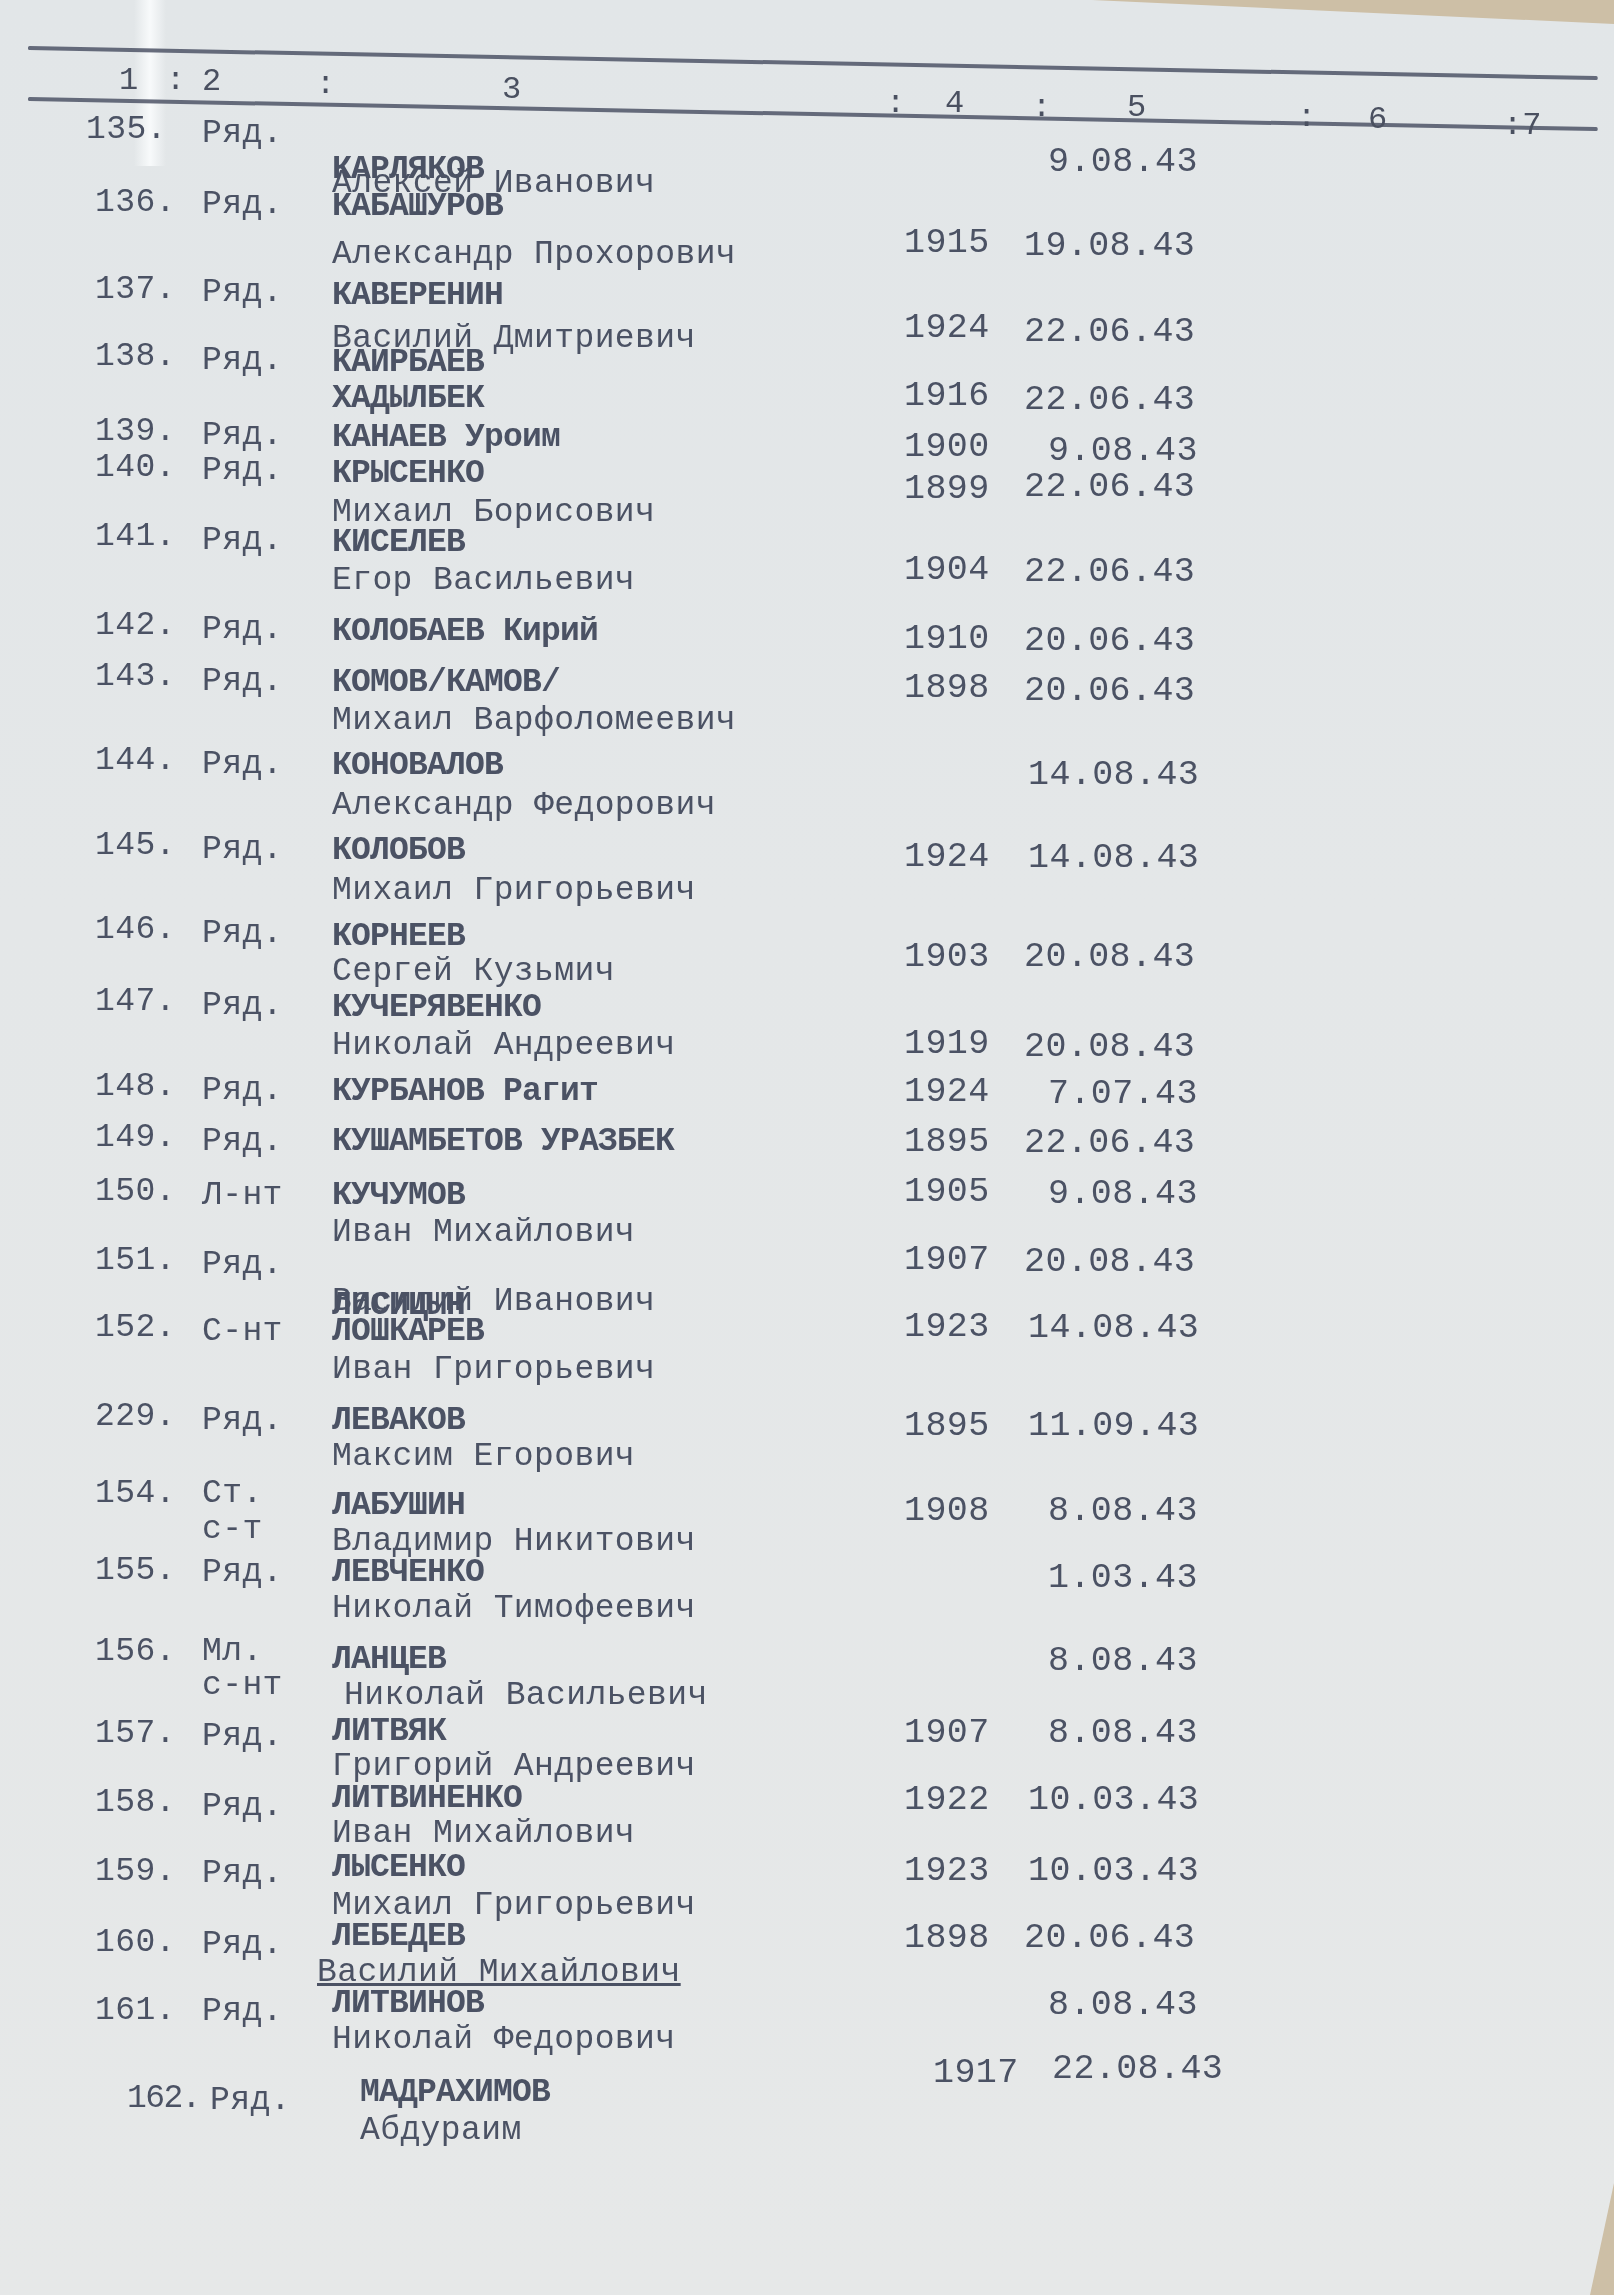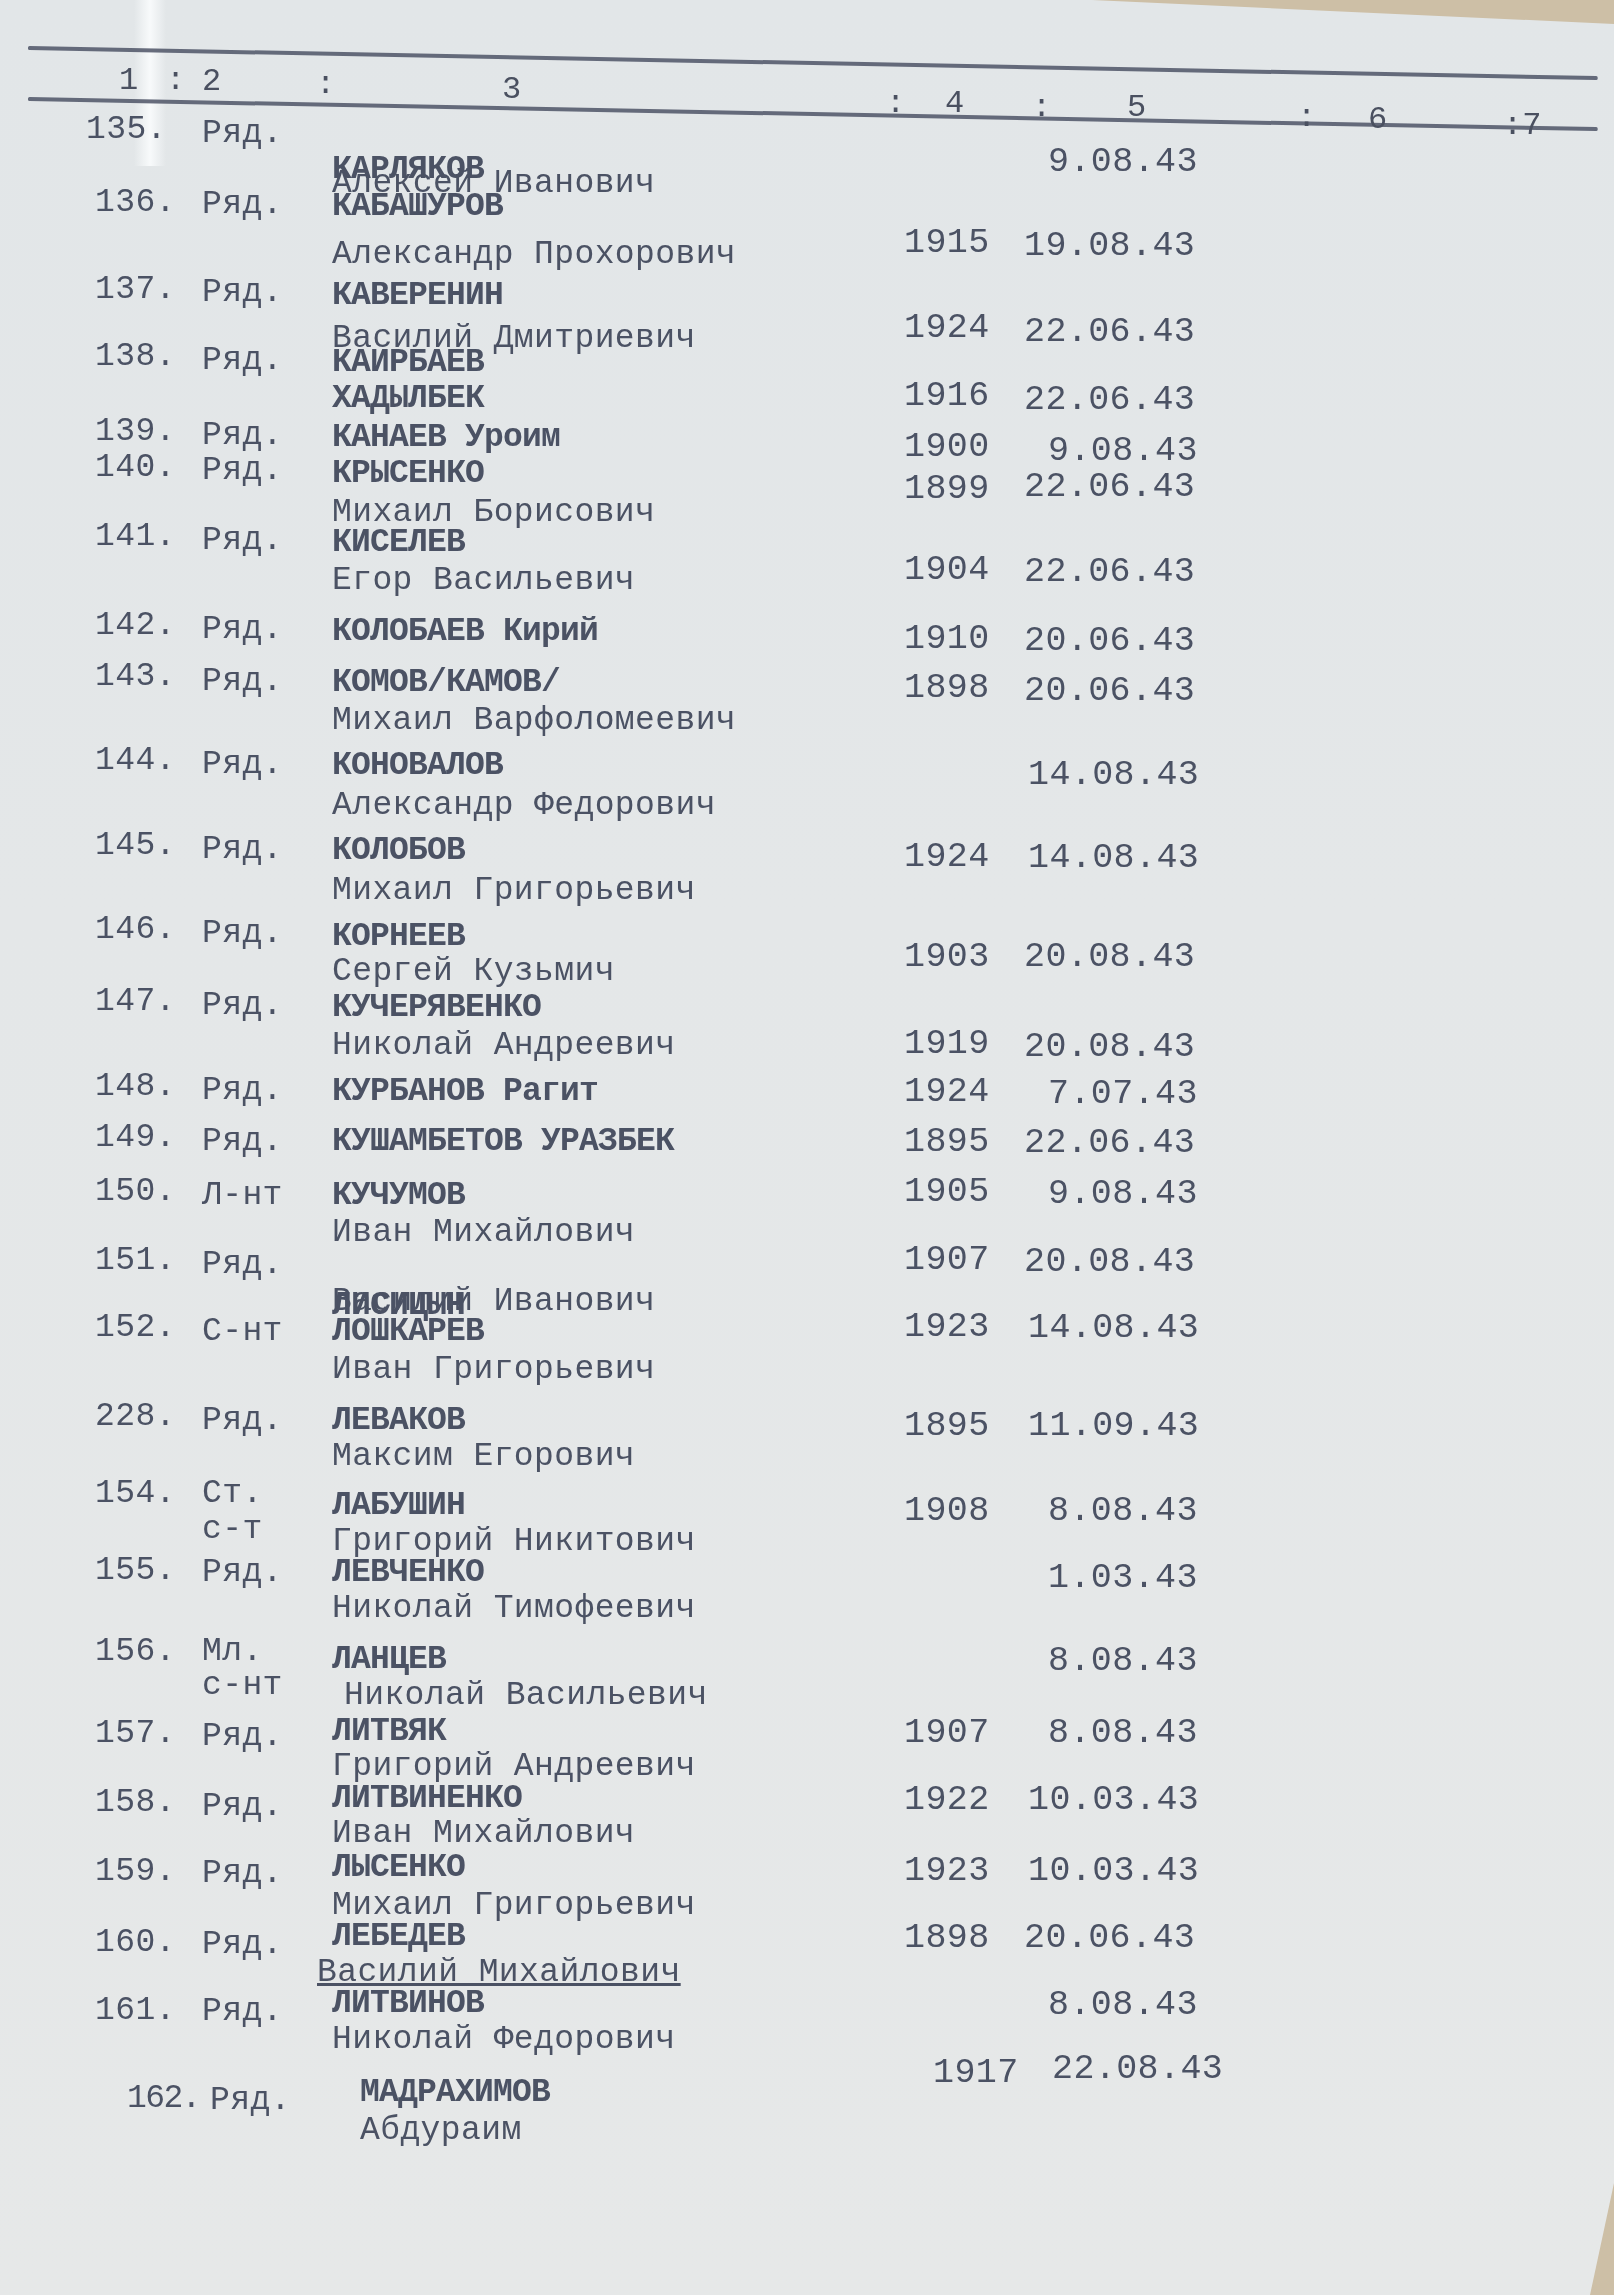--- a/index.html
+++ b/index.html
@@ -195,34 +195,34 @@
   <div>
     <span class="t" style="left:95px; top:1309px;">152.</span>
     <span class="t" style="left:202px; top:1313px;">С-нт</span>
     <span class="t caps" style="left:332px; top:1313px;">ЛОШКАРЕВ</span>
     <span class="t" style="left:332px; top:1351px;">Иван Григорьевич</span>
     <span class="t num" style="left:904px; top:1307px;">1923</span>
     <span class="t num" style="left:1028px; top:1308px;">14.08.43</span>
   </div>
 
   <div>
-    <span class="t" style="left:95px; top:1398px;">228.</span>
+    <span class="t" style="left:95px; top:1398px;">229.</span>
     <span class="t" style="left:202px; top:1402px;">Ряд.</span>
     <span class="t caps" style="left:332px; top:1402px;">ЛЕВАКОВ</span>
     <span class="t" style="left:332px; top:1438px;">Максим Егорович</span>
     <span class="t num" style="left:904px; top:1406px;">1895</span>
     <span class="t num" style="left:1028px; top:1406px;">11.09.43</span>
   </div>
 
   <div>
     <span class="t" style="left:95px; top:1475px;">154.</span>
     <span class="t" style="left:202px; top:1475px;">Ст.</span>
     <span class="t" style="left:202px; top:1511px;">с-т</span>
     <span class="t caps" style="left:332px; top:1487px;">ЛАБУШИН</span>
-    <span class="t" style="left:332px; top:1523px;">Григорий Никитович</span>
+    <span class="t" style="left:332px; top:1523px;">Владимир Никитович</span>
     <span class="t num" style="left:904px; top:1491px;">1908</span>
     <span class="t num" style="left:1048px; top:1491px;">8.08.43</span>
   </div>
 
   <div>
     <span class="t" style="left:95px; top:1552px;">155.</span>
     <span class="t" style="left:202px; top:1554px;">Ряд.</span>
     <span class="t caps" style="left:332px; top:1554px;">ЛЕВЧЕНКО</span>
     <span class="t" style="left:332px; top:1590px;">Николай Тимофеевич</span>
     <span class="t num" style="left:1048px; top:1558px;">1.03.43</span>

